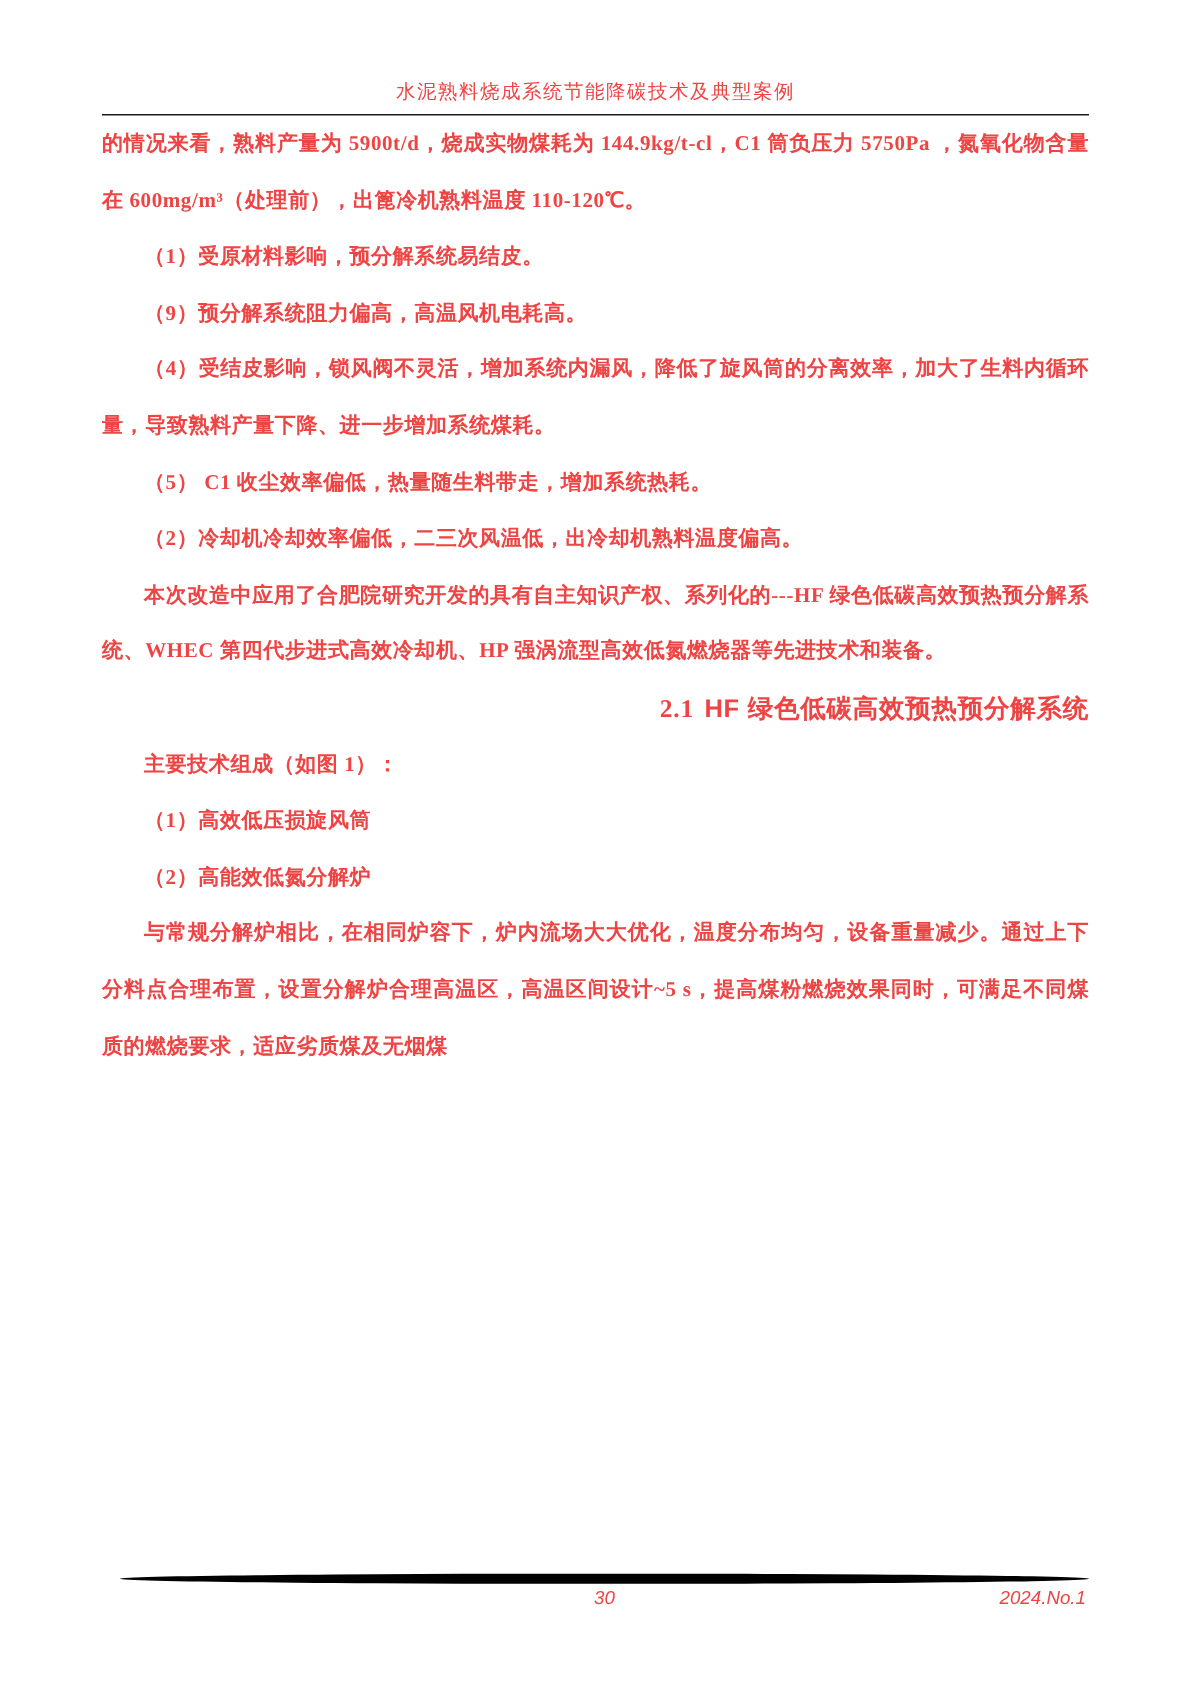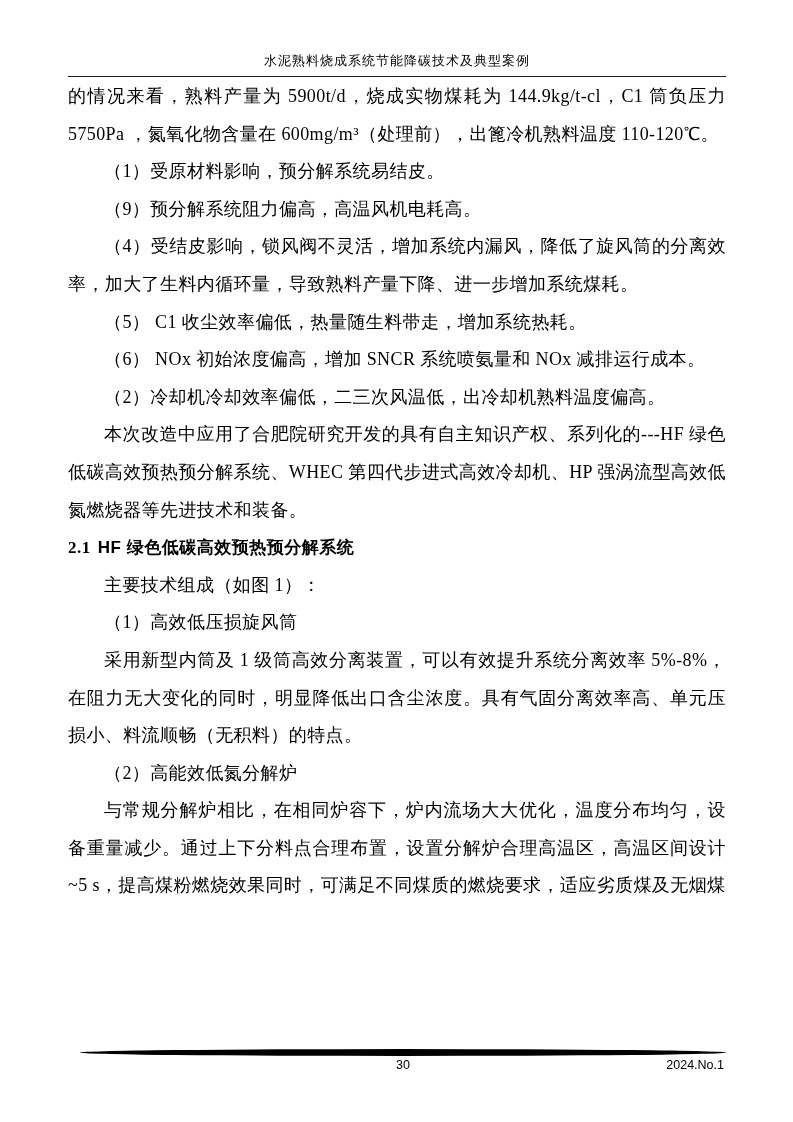--- a/index.html
+++ b/index.html
@@ -4,39 +4,40 @@
 <style>
   html, body { margin: 0; padding: 0; background: #ffffff; }
   .page {
     position: relative;
     width: 793px;
     height: 1122px;
     background: #ffffff;
     box-sizing: border-box;
     padding: 0 67px 0 68px;
     font-family: "Liberation Serif", serif;
-    color: #000000;
+    color: #ef4444;
     overflow: hidden;
   }
   .header {
     margin-top: 52px;
     text-align: center;
     font-size: 13px;
     letter-spacing: 1px;
     padding-bottom: 6px;
     border-bottom: 1.5px solid #1a1a1a;
   }
   .content { margin-top: 1px; }
   p.body {
     margin: 0;
-    font-size: 18px;
+    font-size: 14px;
     line-height: 37.6px;
     text-align: justify;
     text-justify: inter-ideograph;
     letter-spacing: 0.4px;
+    font-weight: bold;
   }
   .indent { text-indent: 2em; }
   h2.h1 {
     margin: 0;
     font-family: "Liberation Sans", sans-serif;
     font-weight: bold;
     font-size: 19px;
     line-height: 37.6px;
     letter-spacing: 0.5px;
   }
@@ -45,31 +46,33 @@
     font-weight: bold;
     margin-right: 18px;
   }
   h3.h2 {
     margin: 0;
     font-family: "Liberation Sans", sans-serif;
     font-weight: bold;
     font-size: 17px;
     line-height: 37.6px;
     letter-spacing: 0.5px;
+    text-align: right;
   }
   h3.h2 .h-num {
     font-family: "Liberation Serif", serif;
     font-weight: bold;
     margin-right: 7px;
   }
   .footer {
     position: absolute;
     left: 80px;
     right: 67px;
     top: 1048px;
+    font-style: italic;
   }
   .footer-bar { display: block; width: 100%; height: 9px; }
   .footer-row {
     position: relative;
     height: 18px;
     margin-top: 1px;
     font-family: "Liberation Sans", sans-serif;
     font-size: 12.5px;
   }
   .page-num { position: absolute; left: 0; right: 0; text-align: center; }
@@ -83,33 +86,31 @@
   <div class="header">
     <span>水泥熟料烧成系统节能降碳技术及典型案例</span>
   </div>
 
   <div class="content">
     <p class="body">的情况来看，熟料产量为 5900t/d，烧成实物煤耗为 144.9kg/t-cl，C1 筒负压力 5750Pa ，氮氧化物含量在 600mg/m³（处理前），出篦冷机熟料温度 110-120℃。</p>
     <p class="body indent">（1）受原材料影响，预分解系统易结皮。</p>
     <p class="body indent">（9）预分解系统阻力偏高，高温风机电耗高。</p>
     <p class="body indent">（4）受结皮影响，锁风阀不灵活，增加系统内漏风，降低了旋风筒的分离效率，加大了生料内循环量，导致熟料产量下降、进一步增加系统煤耗。</p>
     <p class="body indent">（5） C1 收尘效率偏低，热量随生料带走，增加系统热耗。</p>
-    <p class="body indent">（6） NOx 初始浓度偏高，增加 SNCR 系统喷氨量和 NOx 减排运行成本。</p>
     <p class="body indent">（2）冷却机冷却效率偏低，二三次风温低，出冷却机熟料温度偏高。</p>
 
 
     <p class="body indent">本次改造中应用了合肥院研究开发的具有自主知识产权、系列化的---HF 绿色低碳高效预热预分解系统、WHEC 第四代步进式高效冷却机、HP 强涡流型高效低氮燃烧器等先进技术和装备。</p>
 
     <h3 class="h2">
       <span class="h-num">2.1</span><span>HF 绿色低碳高效预热预分解系统</span>
     </h3>
 
     <p class="body indent">主要技术组成（如图 1）：</p>
     <p class="body indent">（1）高效低压损旋风筒</p>
-    <p class="body indent">采用新型内筒及 1 级筒高效分离装置，可以有效提升系统分离效率 5%-8%，在阻力无大变化的同时，明显降低出口含尘浓度。具有气固分离效率高、单元压损小、料流顺畅（无积料）的特点。</p>
     <p class="body indent">（2）高能效低氮分解炉</p>
     <p class="body indent">与常规分解炉相比，在相同炉容下，炉内流场大大优化，温度分布均匀，设备重量减少。通过上下分料点合理布置，设置分解炉合理高温区，高温区间设计~5 s，提高煤粉燃烧效果同时，可满足不同煤质的燃烧要求，适应劣质煤及无烟煤</p>
   </div>
 
   <div class="footer">
     <svg class="footer-bar" viewBox="0 0 660 9" preserveAspectRatio="none" xmlns="http://www.w3.org/2000/svg">
       <ellipse cx="330" cy="4.5" rx="330" ry="3.4" fill="#000000"></ellipse>
     </svg>
     <div class="footer-row">
       <span class="page-num">30</span>

